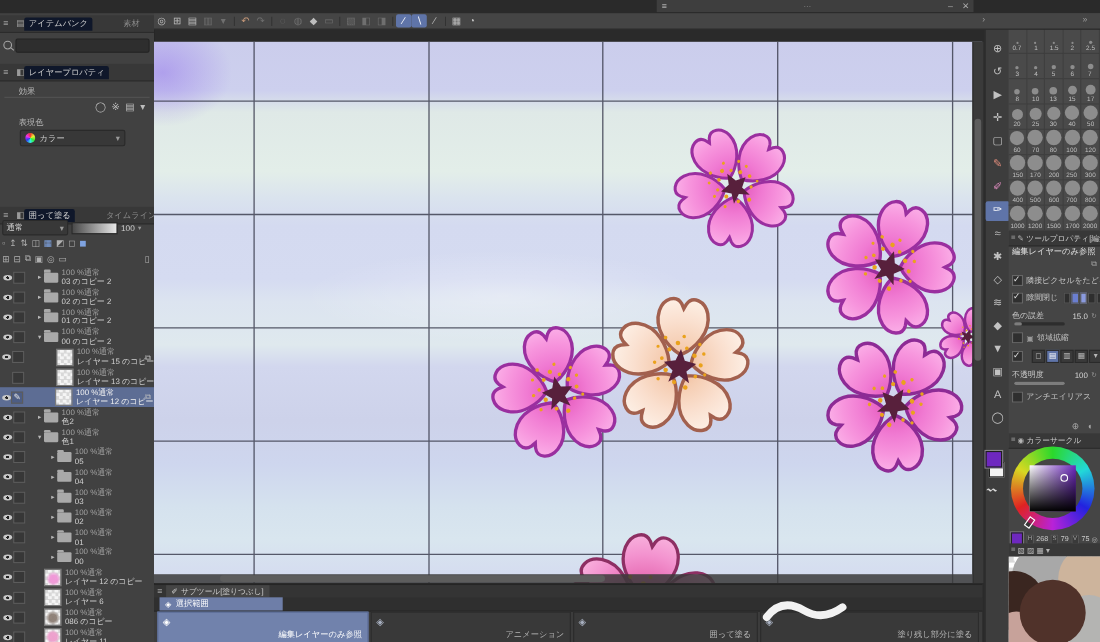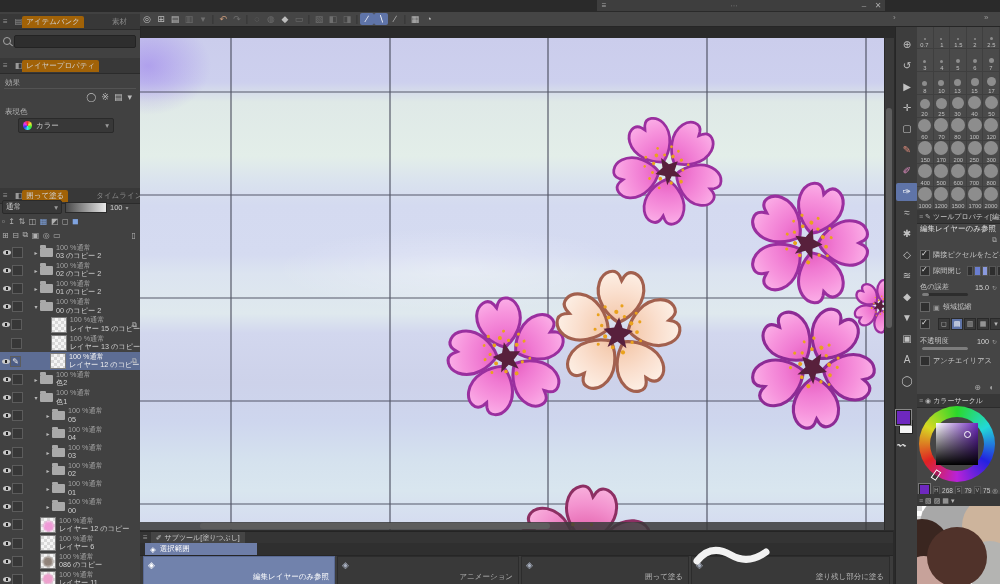--- a/index.html
+++ b/index.html
@@ -23,28 +23,28 @@
   .tbi.warm{color:#c99a7a;}
   .tbi.sep{width:6px;color:#2e2e2e;font-size:9px;}
   .tbi.act{background:#5f74a8;color:#fff;border-radius:2px;height:12px;line-height:12px;}
   #dockL{left:893px;top:13px;color:#9a9a9a;font-size:8px;z-index:21;}
   #dockR{left:984px;top:13px;color:#9a9a9a;font-size:8px;z-index:21;}
   
   #leftpanel{left:0;top:12px;width:140px;height:572px;background:#414141;border-right:1px solid #262626;}
   .phead{position:absolute;left:0;width:140px;height:15px;background:#383838;border-bottom:1px solid #2b2b2b;
     display:flex;align-items:center;color:#cfcfcf;font-size:7.5px;}
   .phead .ham{color:#9a9a9a;padding:0 3px;font-size:8px;}
-  .phead .tab{background:#a16207;padding:1px 4px;border-radius:2px 2px 0 0;white-space:nowrap;}
+  .phead .tab{background:#0f172a;padding:1px 4px;border-radius:2px 2px 0 0;white-space:nowrap;}
   .phead .tab.dim{background:transparent;color:#8a8a8a;padding-left:28px;}
   .phead .mini{color:#9a9a9a;margin-left:4px;font-size:8px;}
   #searchrow{left:3px;top:22px;width:133px;height:14px;display:flex;align-items:center;}
   .mag{width:6px;height:6px;border:1.2px solid #a5a5a5;border-radius:50%;position:relative;margin-right:3px;}
   .mag::after{content:"";position:absolute;left:5px;top:6px;width:4px;height:1.4px;background:#a5a5a5;transform:rotate(40deg);}
   #searchbox{flex:1;height:11px;background:#2e2e2e;border:1px solid #232323;border-radius:2px;}
-  .lbl{color:#b5b5b5;font-size:7.5px;}
+  .lbl{color:#b5b5b5;font-size:7.5px;margin-left:12px;}
   .sec-line{position:absolute;left:4px;width:132px;border-bottom:1px solid #535353;}
   .fx-icons{position:absolute;display:flex;gap:5px;color:#bdbdbd;font-size:9px;}
   .dd{position:absolute;height:13px;background:#383838;border:1px solid #2a2a2a;border-radius:2px;
     display:flex;align-items:center;color:#cfcfcf;font-size:7.5px;padding:0 4px;gap:4px;}
   .cwheel-ico{width:9px;height:9px;border-radius:50%;
     background:conic-gradient(#e33,#ee3,#3e3,#3ee,#33e,#e3e,#e33);}
   
   #blendrow{left:2px;top:188px;width:136px;height:14px;display:flex;align-items:center;gap:3px;}
   #blendsel{width:52px;height:12px;background:#383838;border:1px solid #2a2a2a;border-radius:2px;
     display:flex;align-items:center;justify-content:space-between;color:#d0d0d0;font-size:7.5px;padding:0 3px;}

